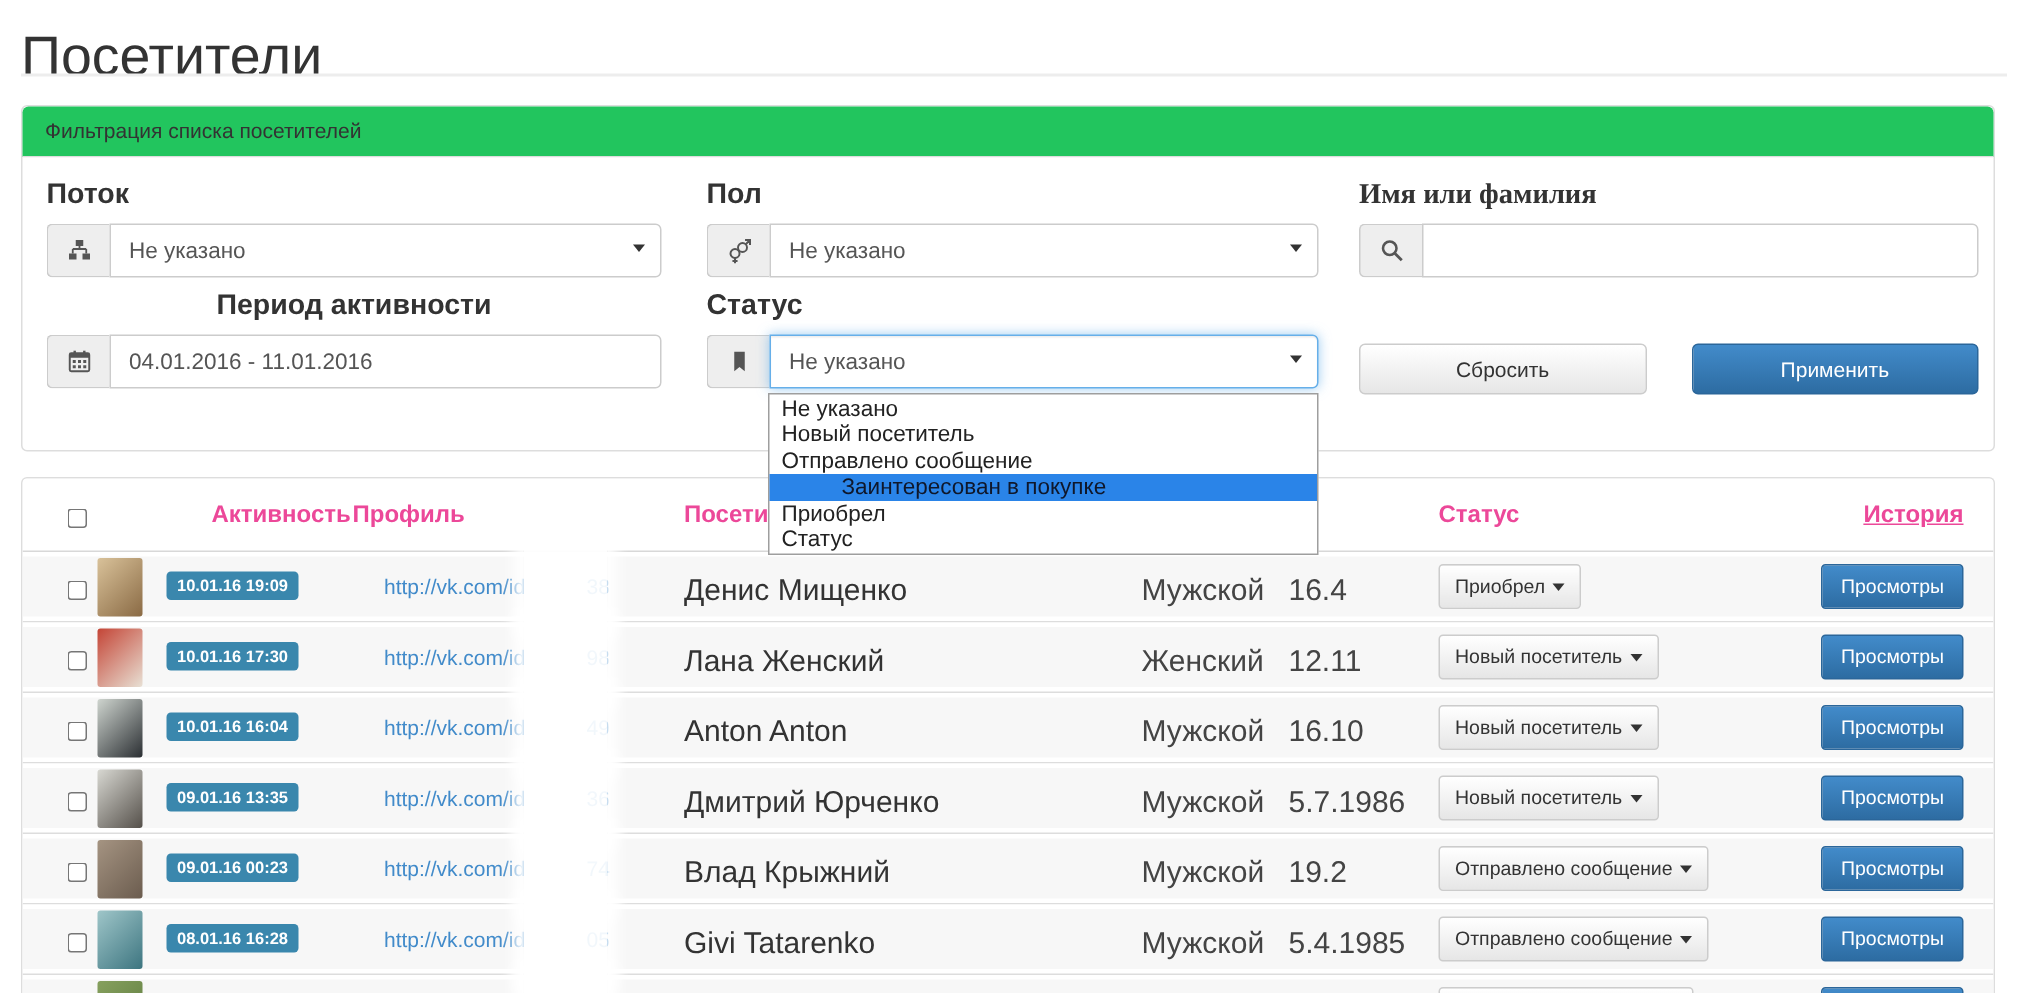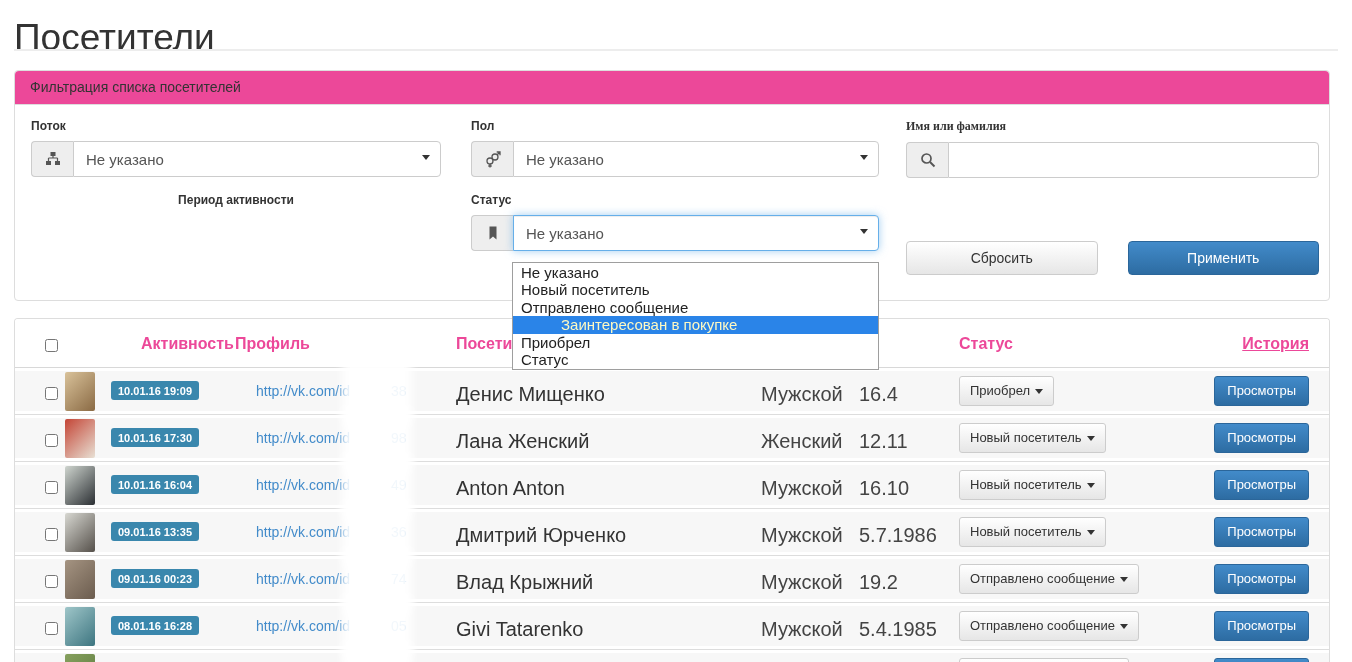--- a/index.html
+++ b/index.html
@@ -6,52 +6,52 @@
   #app{position:relative;width:1352px;height:662px;overflow:hidden;background:#fff;
        font-family:"Liberation Sans","DejaVu Sans",sans-serif;color:#333;font-size:14px;}
 
   
   .page-title{position:absolute;left:14px;top:-8px;font-size:37px;font-weight:400;color:#333;}
   .title-rule{position:absolute;left:14px;top:49px;width:1324px;border-top:2px solid #ededed;}
 
   
   .panel{position:absolute;left:14px;width:1316px;border:1px solid #ddd;border-radius:4px;background:#fff;box-sizing:border-box;}
   .filter-panel{top:70px;height:231px;}
-  .panel-heading{height:33px;line-height:33px;padding:0 15px;background:#ec4899;border-bottom:1px solid #ddd;
+  .panel-heading{height:33px;line-height:33px;padding:0 15px;background:#22c55e;border-bottom:1px solid #ddd;
                  border-radius:4px 4px 0 0;color:#333;font-size:14px;}
 
   
   .f-field{position:absolute;}
-  .f-label{font-weight:bold;font-size:12px;color:#333;margin-bottom:8px;}
+  .f-label{font-weight:bold;font-size:19px;color:#333;margin-bottom:8px;}
   .igroup{display:flex;height:36px;box-sizing:border-box;}
   .iaddon{width:42px;flex:0 0 42px;background:#eee;border:1px solid #ccc;border-right:0;border-radius:4px 0 0 4px;
           display:flex;align-items:center;justify-content:center;color:#555;box-sizing:border-box;}
   .icontrol{flex:1;border:1px solid #ccc;border-radius:0 4px 4px 0;background:#fff;display:flex;align-items:center;
             padding:0 12px;color:#555;font-size:15px;box-sizing:border-box;position:relative;}
   .icontrol.sel .caret-down{position:absolute;right:10px;top:13px;}
   .icontrol.focused{border-color:#66afe9;box-shadow:inset 0 1px 1px rgba(0,0,0,.075),0 0 8px rgba(102,175,233,.6);}
   .caret-down{width:0;height:0;border-left:4px solid transparent;border-right:4px solid transparent;border-top:5px solid #333;display:inline-block;}
 
   .pos-stream{left:16px;top:48px;width:410px;}
   .pos-gender{left:456px;top:48px;width:408px;}
   .pos-name{left:891px;top:48px;width:413px;font-family:Liberation Serif, serif;}
   .pos-period{left:16px;top:122px;width:410px;text-align:center;}
   .pos-status{left:456px;top:122px;width:408px;}
-  .pos-buttons{left:891px;top:170px;width:413px;display:flex;gap:30px;}
+  .pos-buttons{left:891px;top:158px;width:413px;display:flex;gap:30px;}
 
   .btn{display:inline-block;border-radius:4px;font-size:14px;text-align:center;cursor:pointer;box-sizing:border-box;}
   .btn-default{background:linear-gradient(#ffffff,#e6e6e6);border:1px solid #ccc;color:#333;}
   .btn-primary{background:linear-gradient(#428bca,#2d6ca2);border:1px solid #2b669a;color:#fff;}
   .btn-big{flex:1;height:34px;line-height:32px;}
 
   
   .select-dropdown{position:absolute;left:512px;top:262px;width:367px;background:#fff;border:1px solid #9e9e9e;
                    z-index:60;box-sizing:border-box;padding:1px 0;}
   .dd-option{font-size:15px;line-height:17.4px;padding:0 8px;color:#222;white-space:nowrap;}
-  .dd-option.highlight{color:#fef9c3;padding-left:48px;}
+  .dd-option.highlight{color:#0f172a;padding-left:48px;}
 
   
   .table-panel{top:318px;height:344px;border-bottom:0;border-radius:4px 4px 0 0;overflow:hidden;}
   .thead{position:relative;height:48px;background:#fff;border-bottom:1px solid #d8d8d8;font-weight:bold;}
   .thead .th{position:absolute;top:16px;font-size:16px;color:#ec4899;}
   .trow{position:relative;height:47px;border-bottom:1px solid #ddd;box-sizing:border-box;
         background:linear-gradient(#f7f7f7,#f7f7f7) left 3px/100% 40px no-repeat,#fff;}
   .cell{position:absolute;top:15px;font-size:20px;color:#444;white-space:nowrap;}
   .chk{position:absolute;left:26px;top:16px;width:13px;height:13px;}
   .avatar{position:absolute;left:50px;top:4px;width:30px;height:39px;border-radius:2px;}
@@ -137,20 +137,41 @@
           </svg>
         </span>
         <div class="icontrol">
           <span></span>
         </div>
       </div>
     </div>
 
     <div class="f-field pos-period">
       <div class="f-label">Период активности</div>
+      <div class="igroup">
+        <span class="iaddon">
+          <svg class="icon" width="16" height="16" viewBox="0 0 16 16">
+            <rect x="1.5" y="2.5" width="13" height="12" rx="1" stroke="#555" stroke-width="1.3" fill="none"></rect>
+            <rect x="1.5" y="2.5" width="13" height="3" fill="#555"></rect>
+            <rect x="4" y="0.8" width="1.6" height="3" fill="#555"></rect>
+            <rect x="10.4" y="0.8" width="1.6" height="3" fill="#555"></rect>
+            <g fill="#555">
+              <rect x="3.5" y="7" width="2" height="2"></rect>
+                <rect x="7" y="7" width="2" height="2"></rect>
+                <rect x="10.5" y="7" width="2" height="2"></rect>
+              <rect x="3.5" y="10.5" width="2" height="2"></rect>
+                <rect x="7" y="10.5" width="2" height="2"></rect>
+                <rect x="10.5" y="10.5" width="2" height="2"></rect>
+            </g>
+          </svg>
+        </span>
+        <div class="icontrol">
+          <span>04.01.2016 - 11.01.2016</span>
+        </div>
+      </div>
     </div>
 
     <div class="f-field pos-status">
       <div class="f-label">Статус</div>
       <div class="igroup">
         <span class="iaddon">
           <svg class="icon" width="16" height="16" viewBox="0 0 16 16">
             <path d="M4.5 1.5h7v13L8 11.6 4.5 14.5z" fill="#555"></path>
           </svg>
         </span>

